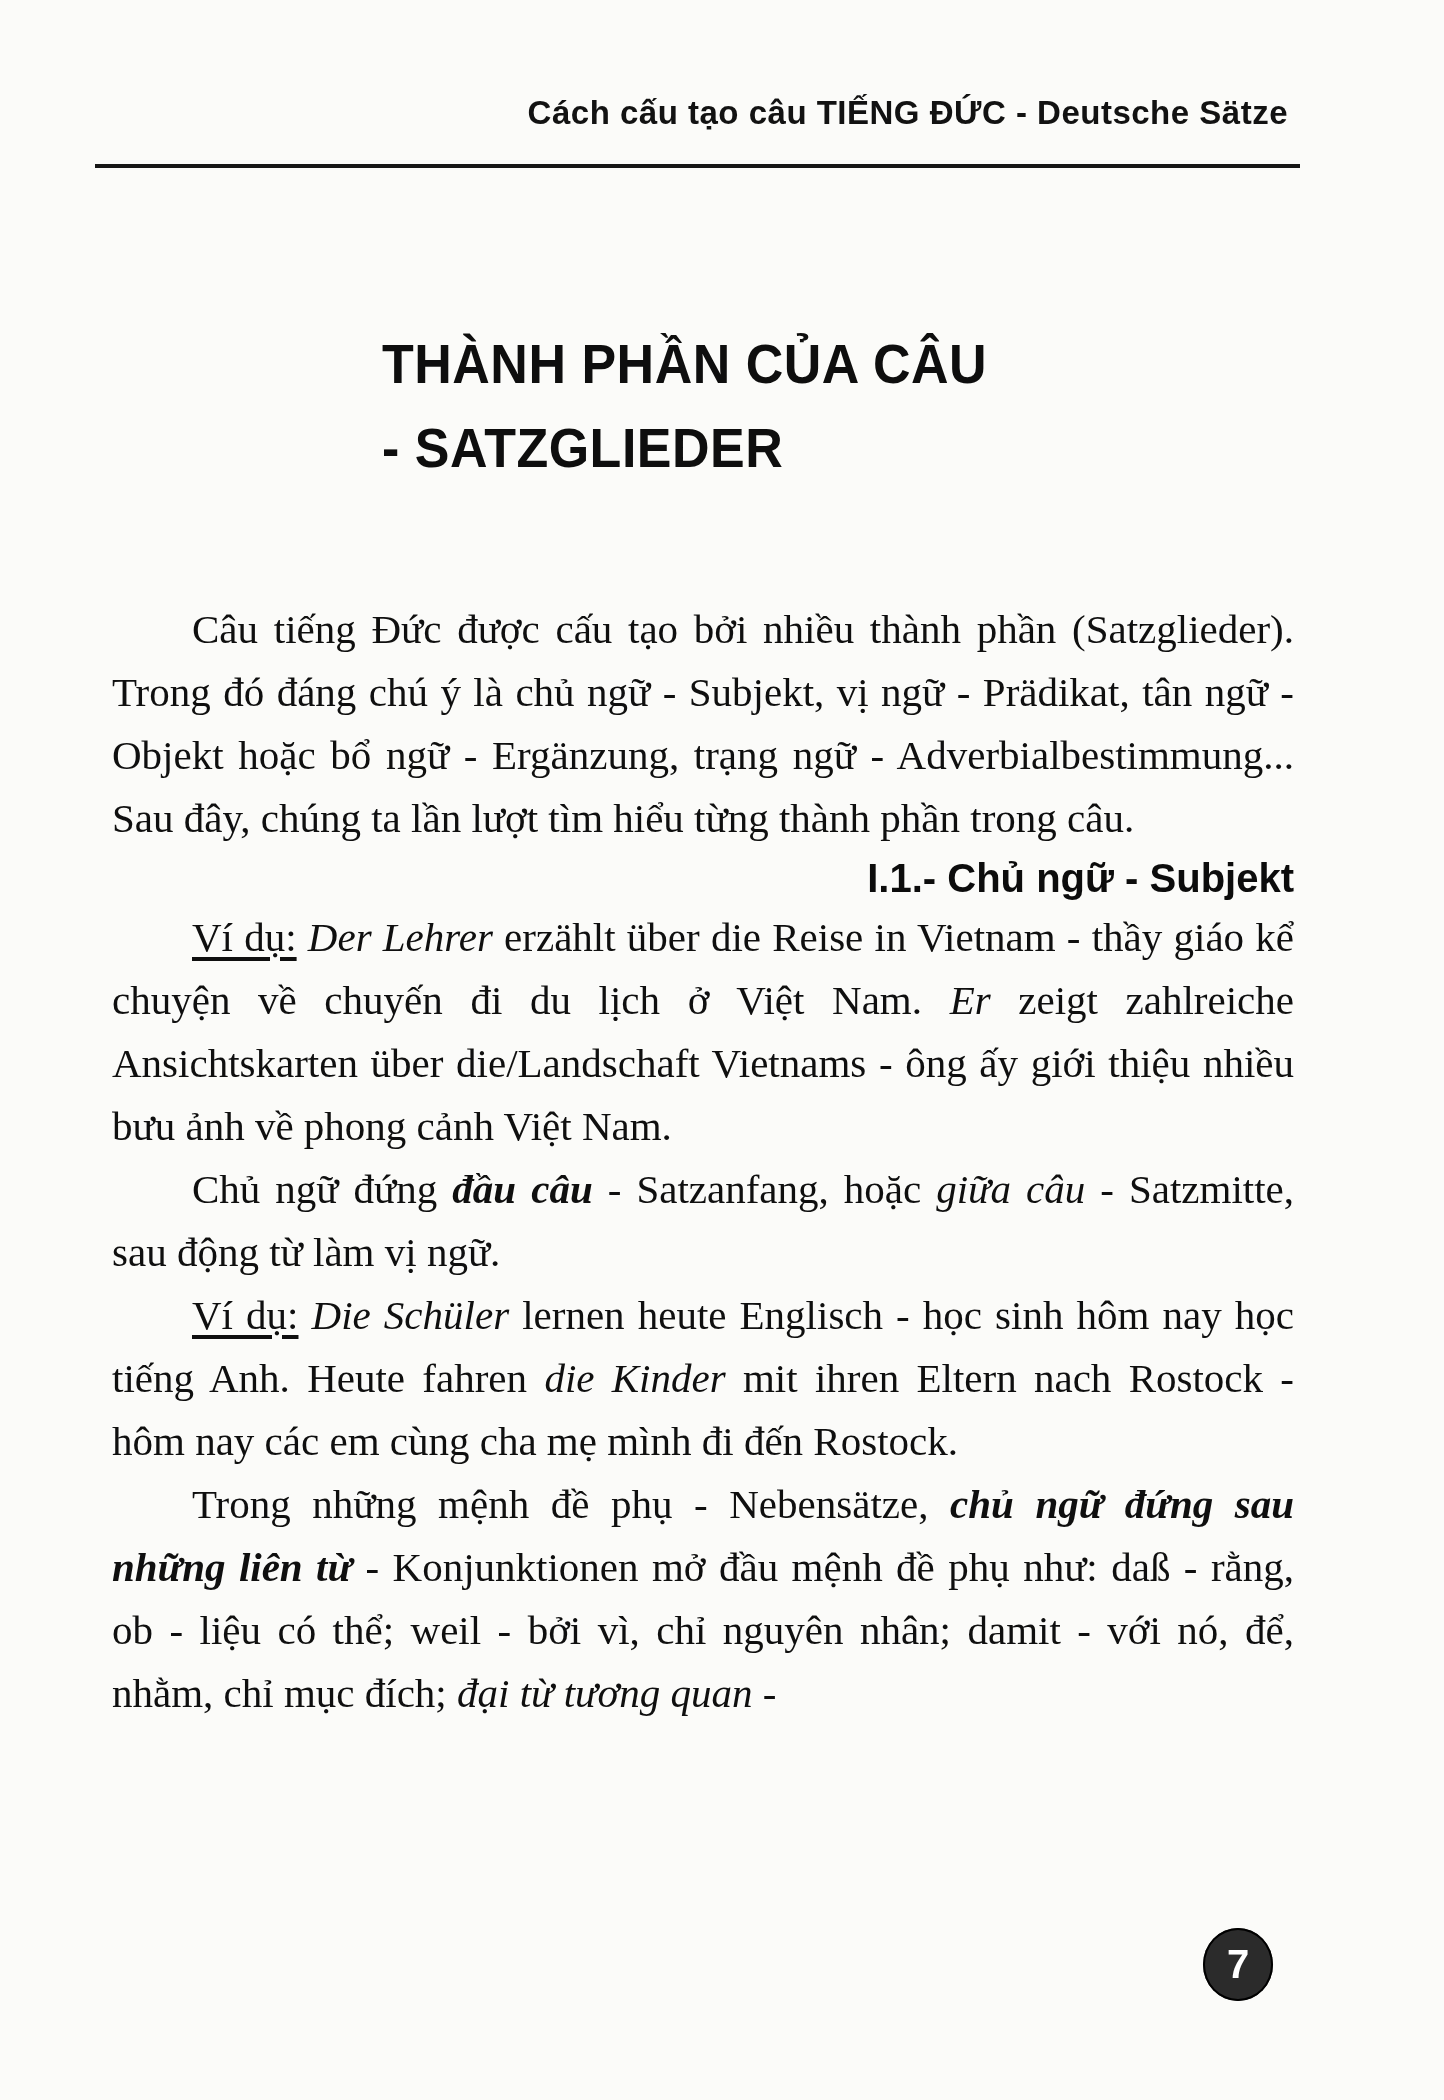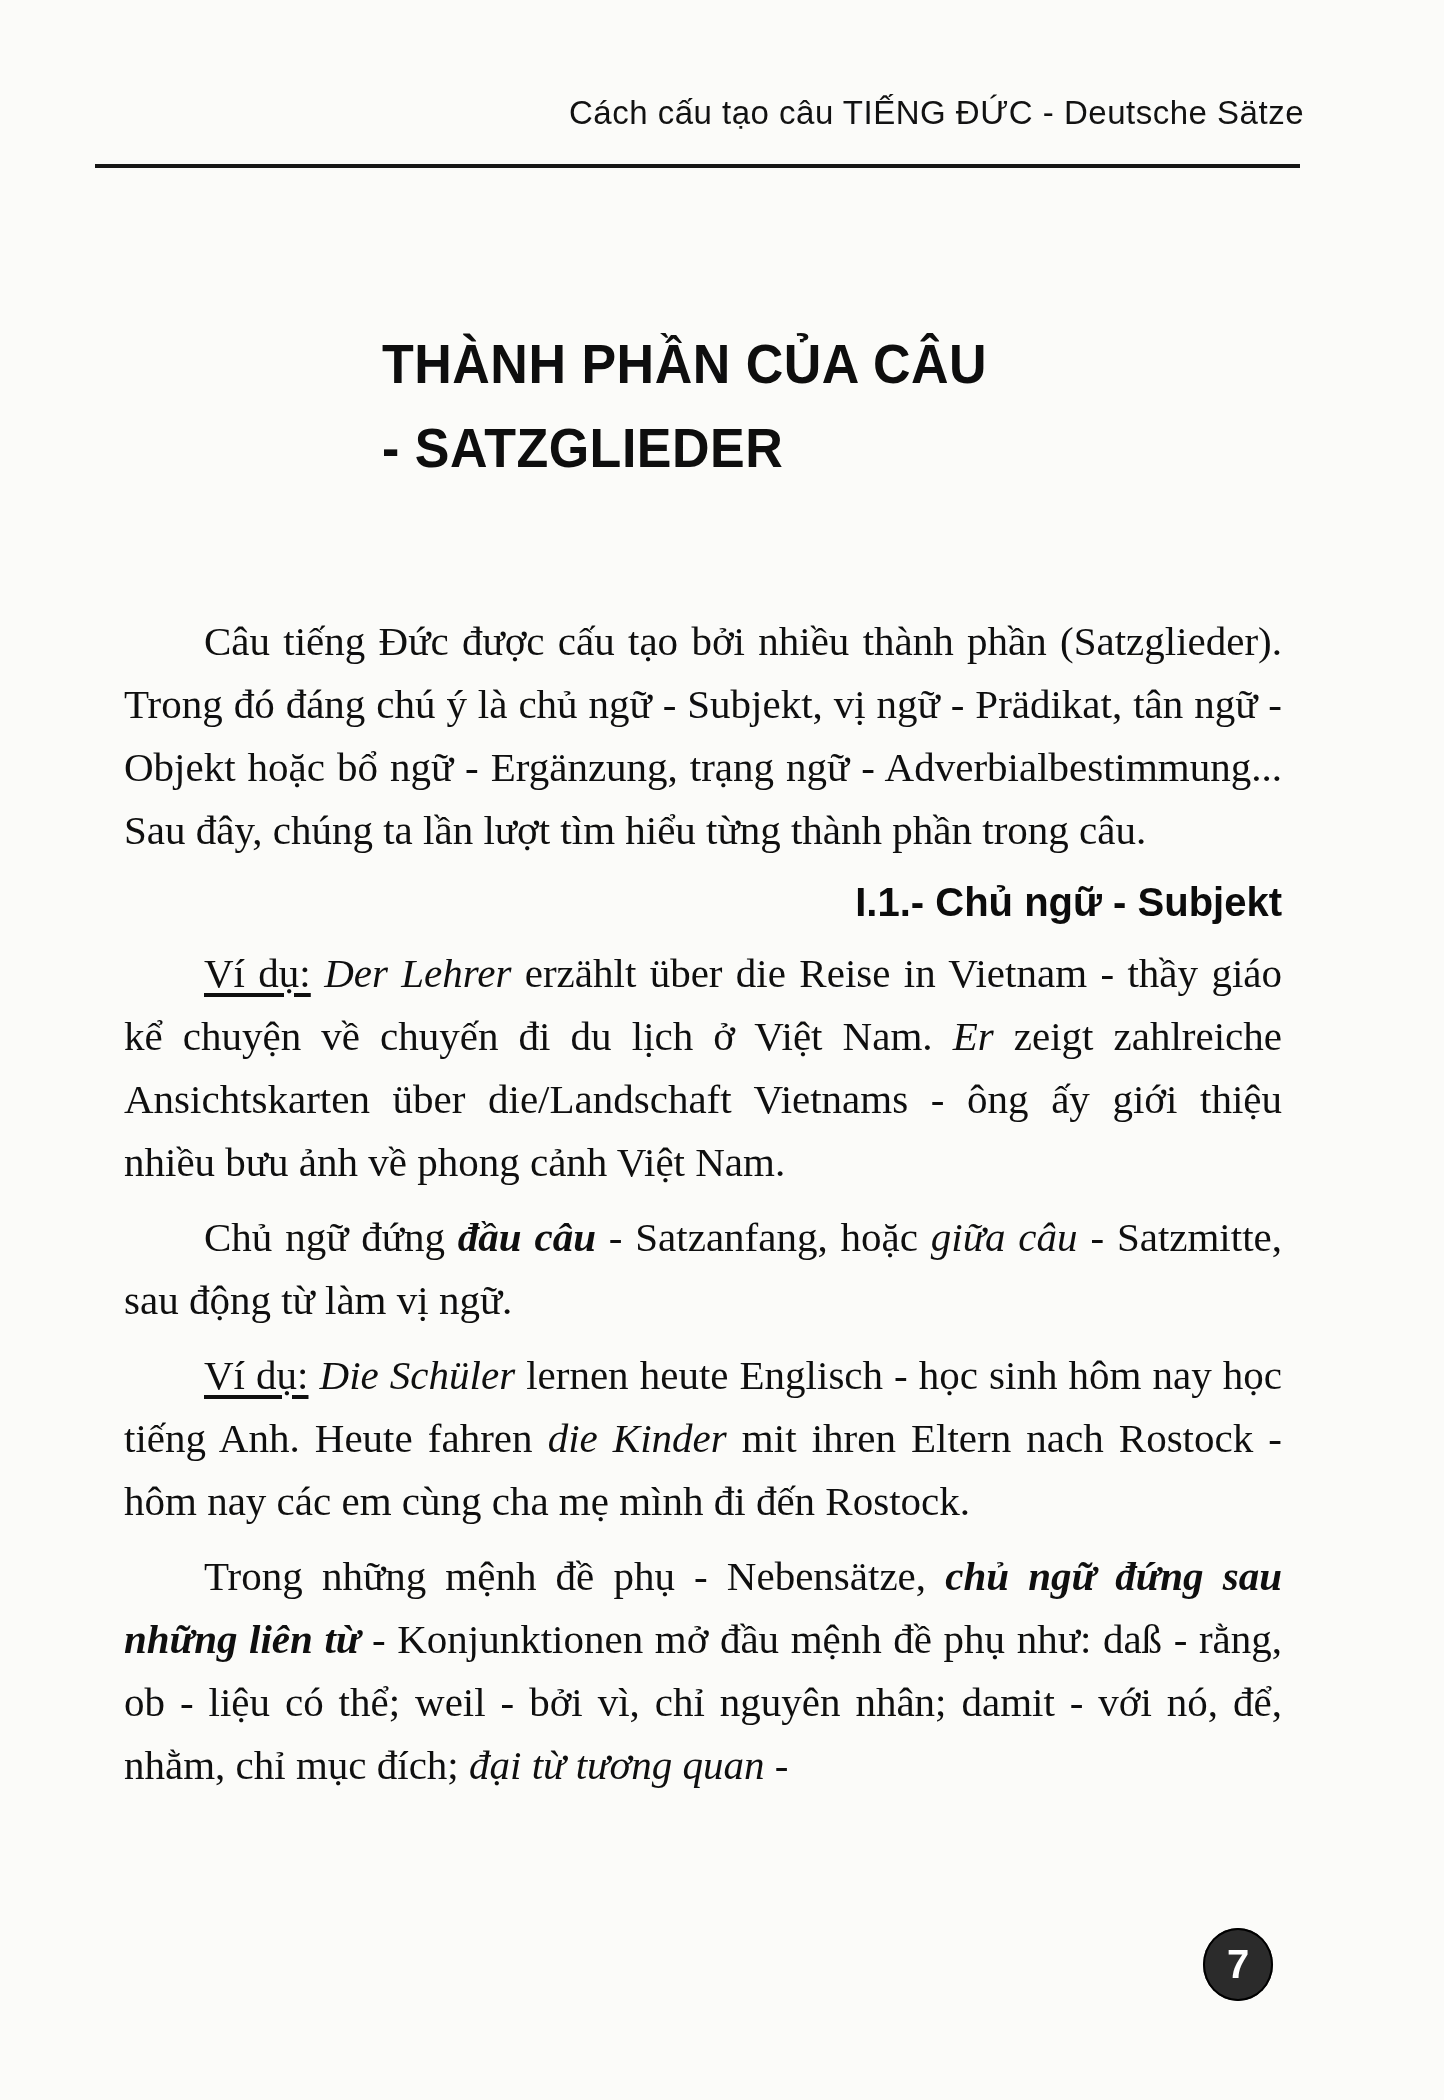--- a/index.html
+++ b/index.html
@@ -8,23 +8,23 @@
     width:1444px;height:2100px;
     background:#fbfbf9;
     margin:0 auto;
     overflow:hidden;
     color:#111;
   }
   
   .running-header{
     position:absolute;
     top:94px;
-    right:140px;
+    right:156px;
     font-family:"Liberation Sans",sans-serif;
-    font-weight:normal;
+    font-weight:bold;
     font-size:33px;
     letter-spacing:0.5px;
     color:#121212;
     white-space:nowrap;
   }
   .header-rule{
     position:absolute;
     left:95px;top:164px;
     width:1205px;height:4px;
     background:#161616;
@@ -60,21 +60,21 @@
   .body-copy{
     position:absolute;
     left:112px;top:598px;
     width:1182px;
     font-family:"Liberation Serif",serif;
     font-size:41px;
     line-height:63px;
     text-align:justify;
     color:#0f0f0f;
   }
-  .body-copy p{margin:12px;text-indent:80px;}
+  .body-copy p{margin:0;text-indent:80px;}
   .section-heading{
     margin:16px 0 4px 40px;
     font-family:"Liberation Sans",sans-serif;
     font-weight:bold;
     font-size:40px;
     line-height:56px;
     text-align:right;
     text-indent:0;
     color:#0c0c0c;
   }

